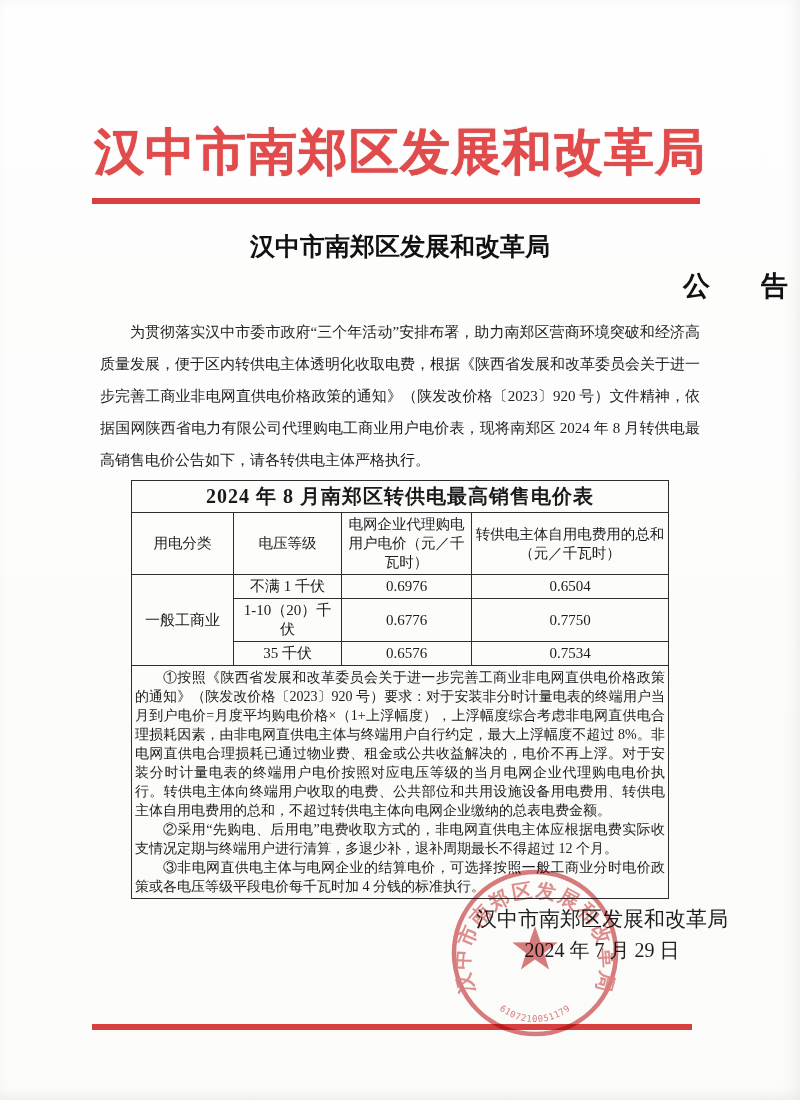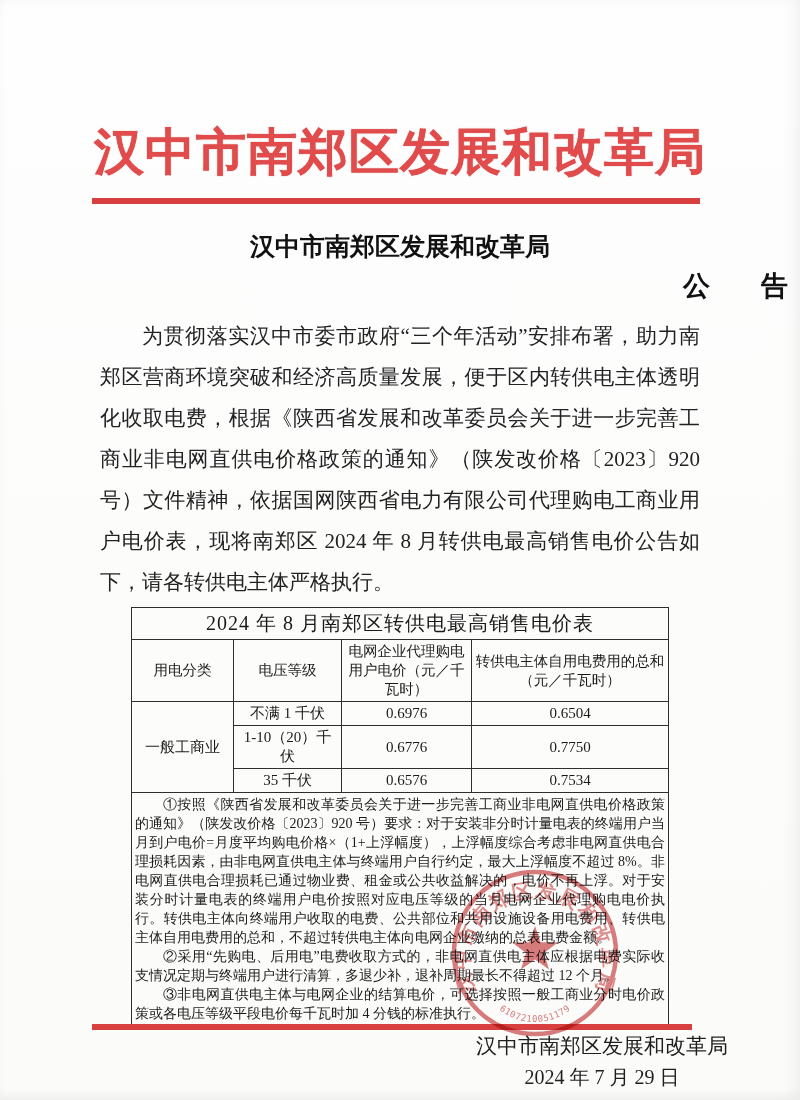--- a/index.html
+++ b/index.html
@@ -35,42 +35,42 @@
     border-bottom: 2px solid #d84040;
   }
   
   .doc-title { margin-top: 26px; text-align: center; font-weight: bold; color: #111; }
   .doc-title .t1 { font-size: 25px; line-height: 34px; }
   .doc-title .t2 { font-size: 27px; line-height: 42px; }
   .doc-title .t3 { font-size: 27px; line-height: 44px; letter-spacing: 12px; text-indent: 12px; text-align: right; }
   
   .body-text {
     margin: 8px 100px 0 100px;
-    font-size: 21px;
-    line-height: 41px;
+    font-size: 15px;
+    line-height: 32px;
     text-align: justify;
     text-indent: 2em;
     color: #222;
   }
   
   table.price {
     width: 537px;
     margin: 4px auto 0 auto;
     border-collapse: collapse;
     table-layout: fixed;
     font-size: 15px;
     color: #1a1a1a;
   }
   table.price td {
     border: 1.5px solid #2e2e2e;
     text-align: center;
     vertical-align: middle;
     padding: 2px 3px;
   }
-  td.tbl-title { font-size: 20px; font-weight: normal; height: 30px; letter-spacing: 1px; }
+  td.tbl-title { font-size: 20px; font-weight: bold; height: 30px; letter-spacing: 1px; }
   td.hdr { font-size: 14.5px; height: 42px; line-height: 19px; white-space: pre-line; }
   td.val { height: 23px; font-size: 15px; }
   td.notes { text-align: justify; padding: 5px 7px 7px 7px; }
   td.notes p {
     font-size: 14px;
     line-height: 19px;
     text-indent: 2em;
     text-align: justify;
     color: #1c1c1c;
   }

